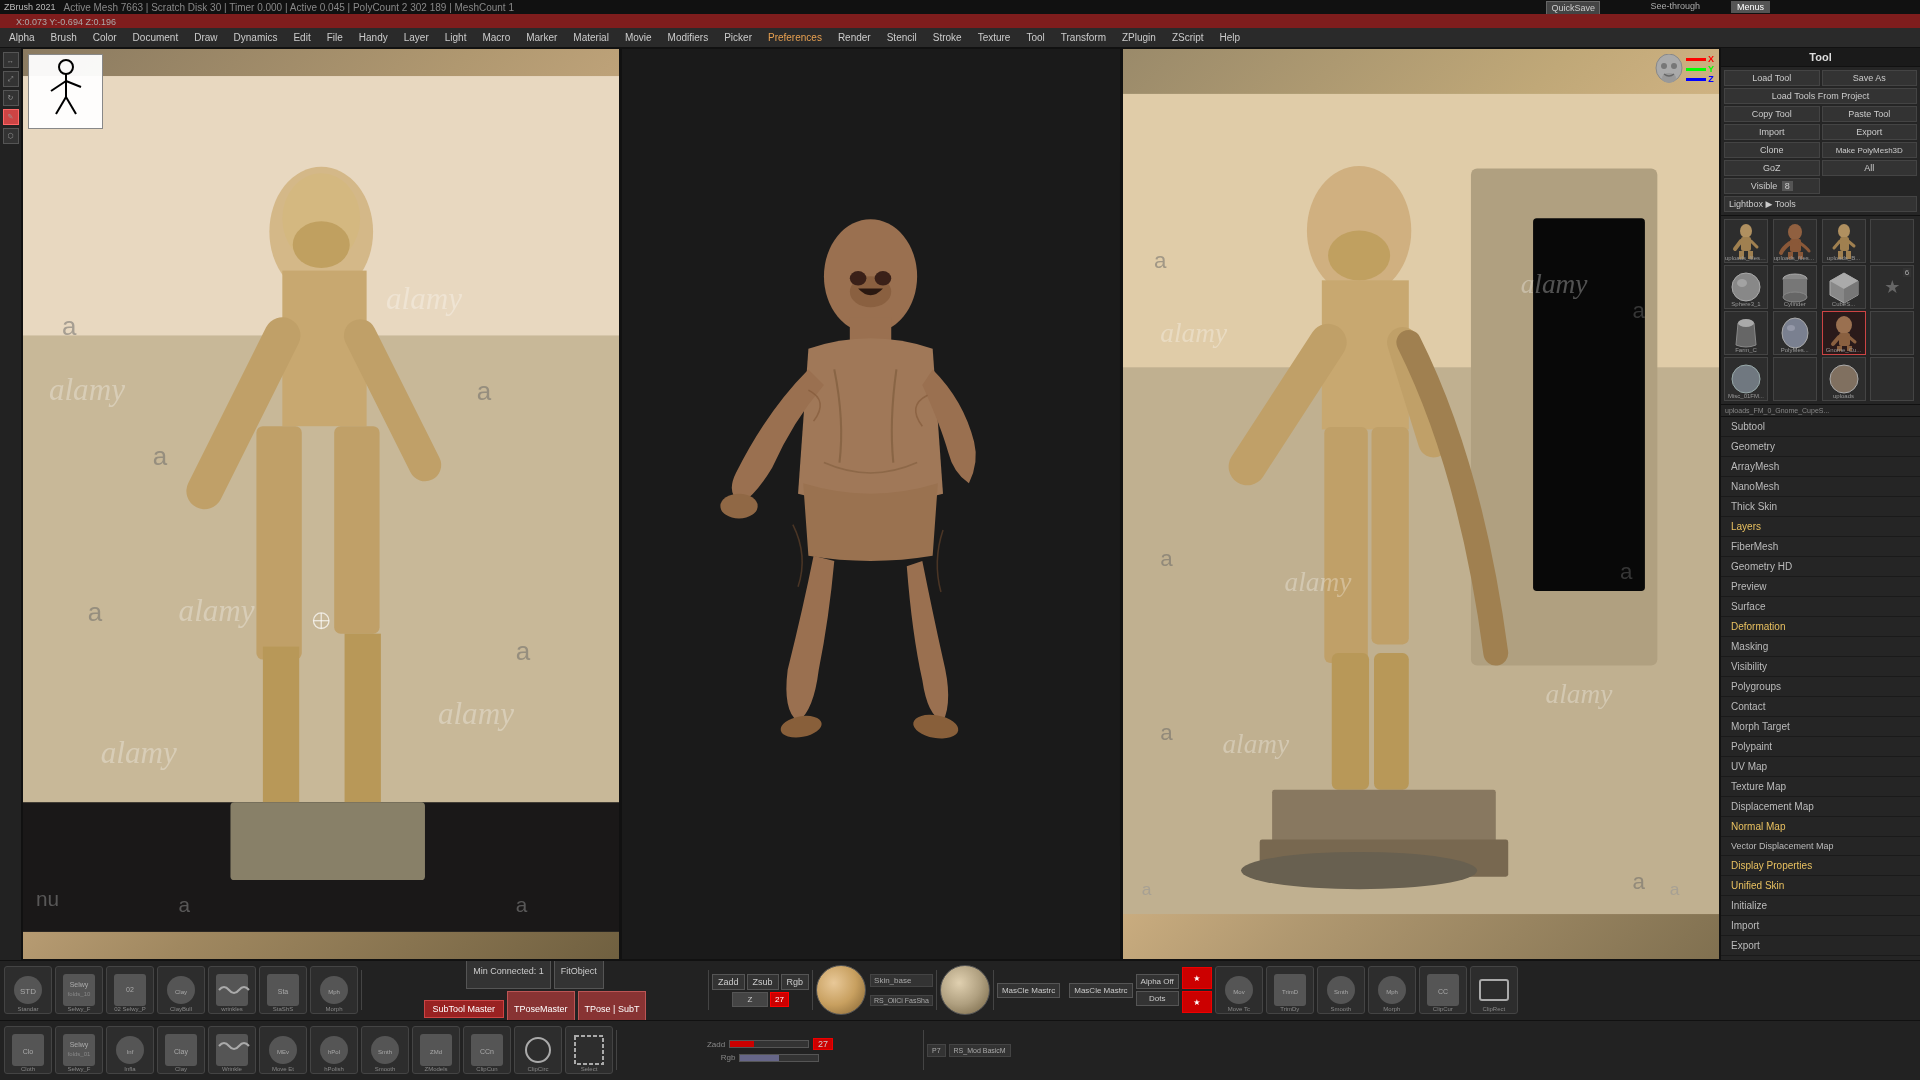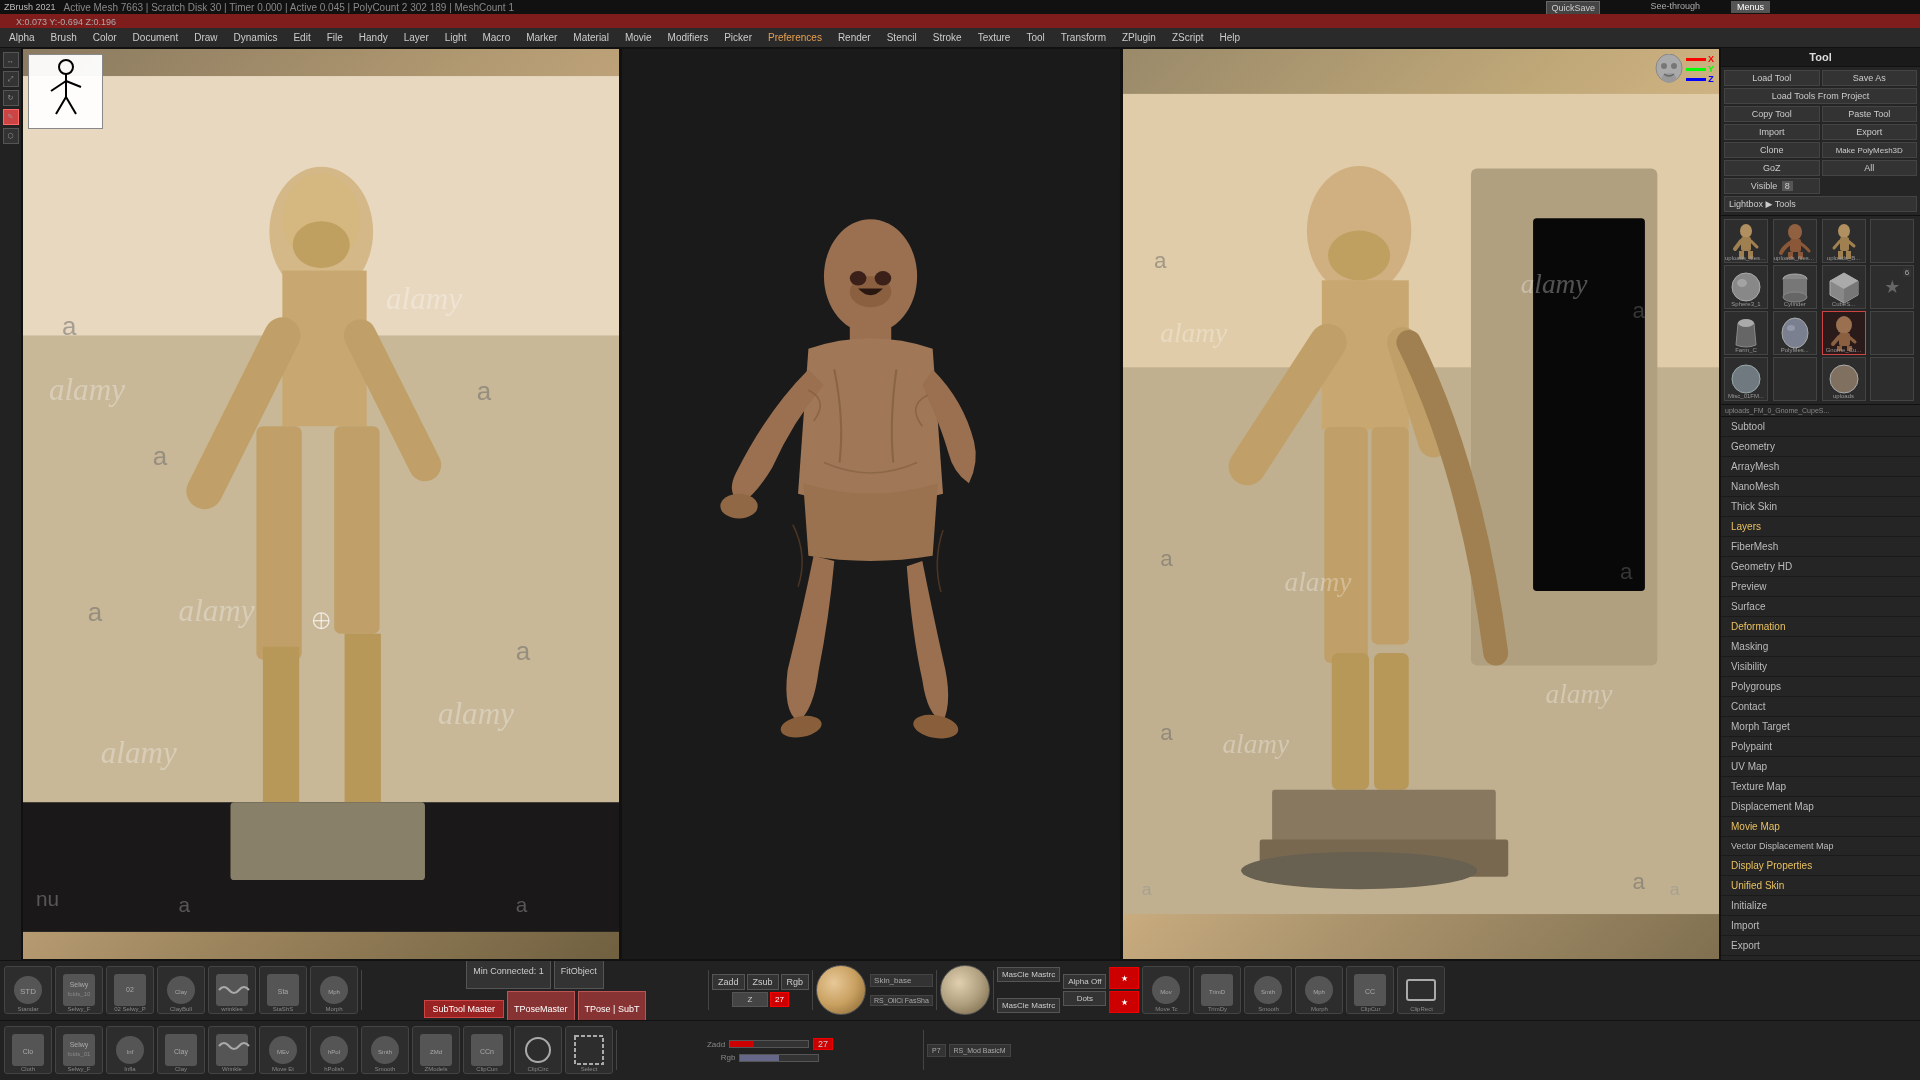--- a/index.html
+++ b/index.html
@@ -709,21 +709,21 @@
     <div class="right-menu-item highlighted" style="color:#e8c060;">Deformation</div>
     <div class="right-menu-item">Masking</div>
     <div class="right-menu-item">Visibility</div>
     <div class="right-menu-item">Polygroups</div>
     <div class="right-menu-item">Contact</div>
     <div class="right-menu-item">Morph Target</div>
     <div class="right-menu-item">Polypaint</div>
     <div class="right-menu-item">UV Map</div>
     <div class="right-menu-item">Texture Map</div>
     <div class="right-menu-item">Displacement Map</div>
-    <div class="right-menu-item highlighted" style="color:#e8c060;">Movie Map</div>
+    <div class="right-menu-item highlighted" style="color:#e8c060;">Normal Map</div>
     <div class="right-menu-item" style="font-size:9px;">Vector Displacement Map</div>
     <div class="right-menu-item highlighted" style="color:#e8c060;">Display Properties</div>
     <div class="right-menu-item highlighted" style="color:#e8c060;">Unified Skin</div>
     <div class="right-menu-item">Initialize</div>
     <div class="right-menu-item">Import</div>
     <div class="right-menu-item">Export</div>
   </div>
 </div>
 
 <div id="bottom-toolbar">
@@ -818,21 +818,21 @@
       </div>
     </div>
 
     <div class="sep"></div>
 
     <div style="width:50px;height:50px;border-radius:50%;background:radial-gradient(circle at 38% 35%, #e0d0b0, #b0a080, #706040);border:1px solid #555;cursor:pointer;"></div>
 
     <div class="sep"></div>
 
     <div style="display:flex;gap:3px;align-items:center;flex-wrap:wrap;">
-      <div style="display:flex;flex-direction:column;gap:16px;">
+      <div style="display:flex;gap:9px;">
         <button style="background:#333;border:1px solid #555;color:#ccc;font-size:8px;padding:2px 4px;cursor:pointer;">MasCle Mastrc</button>
         <button style="background:#333;border:1px solid #555;color:#ccc;font-size:8px;padding:2px 4px;cursor:pointer;">MasCle Mastrc</button>
       </div>
       <div style="display:flex;flex-direction:column;gap:2px;">
         <button style="background:#333;border:1px solid #555;color:#ccc;font-size:8px;padding:2px 4px;cursor:pointer;">Alpha Off</button>
         <button style="background:#333;border:1px solid #555;color:#ccc;font-size:8px;padding:2px 4px;cursor:pointer;">Dots</button>
       </div>
       <div style="display:flex;flex-direction:column;gap:2px;">
         <button style="background:#c00;border:1px solid #e00;color:#fff;font-size:8px;padding:2px 4px;cursor:pointer;width:30px;height:22px;">★</button>
         <button style="background:#c00;border:1px solid #e00;color:#fff;font-size:8px;padding:2px 4px;cursor:pointer;width:30px;height:22px;">★</button>

